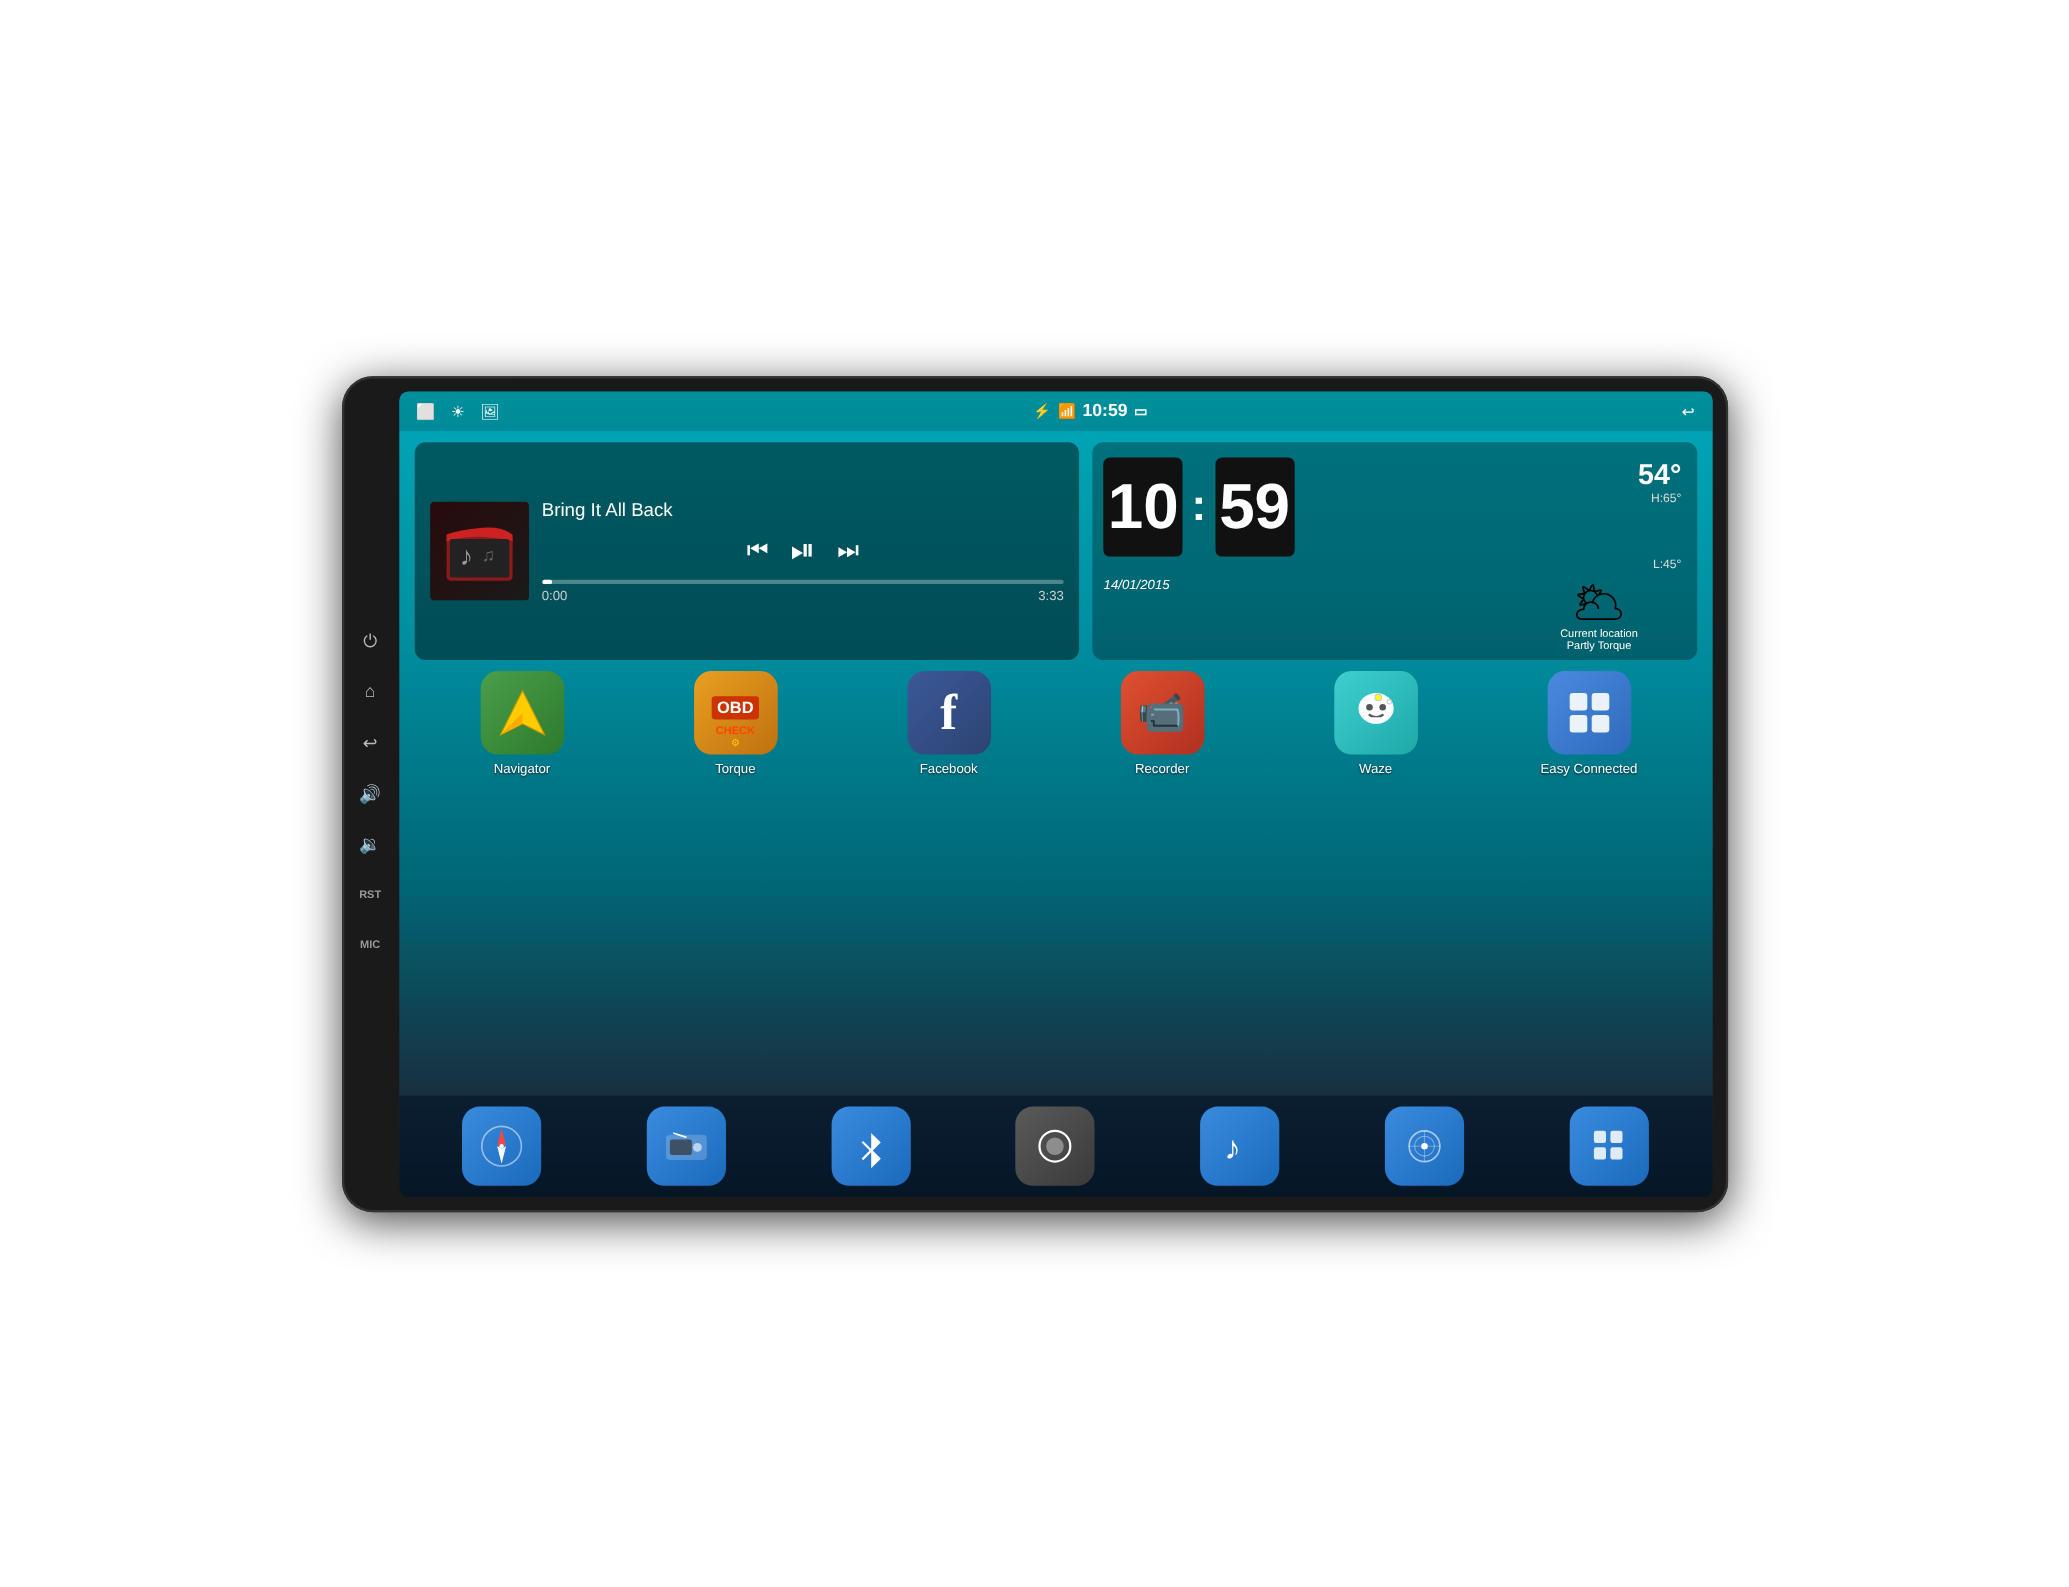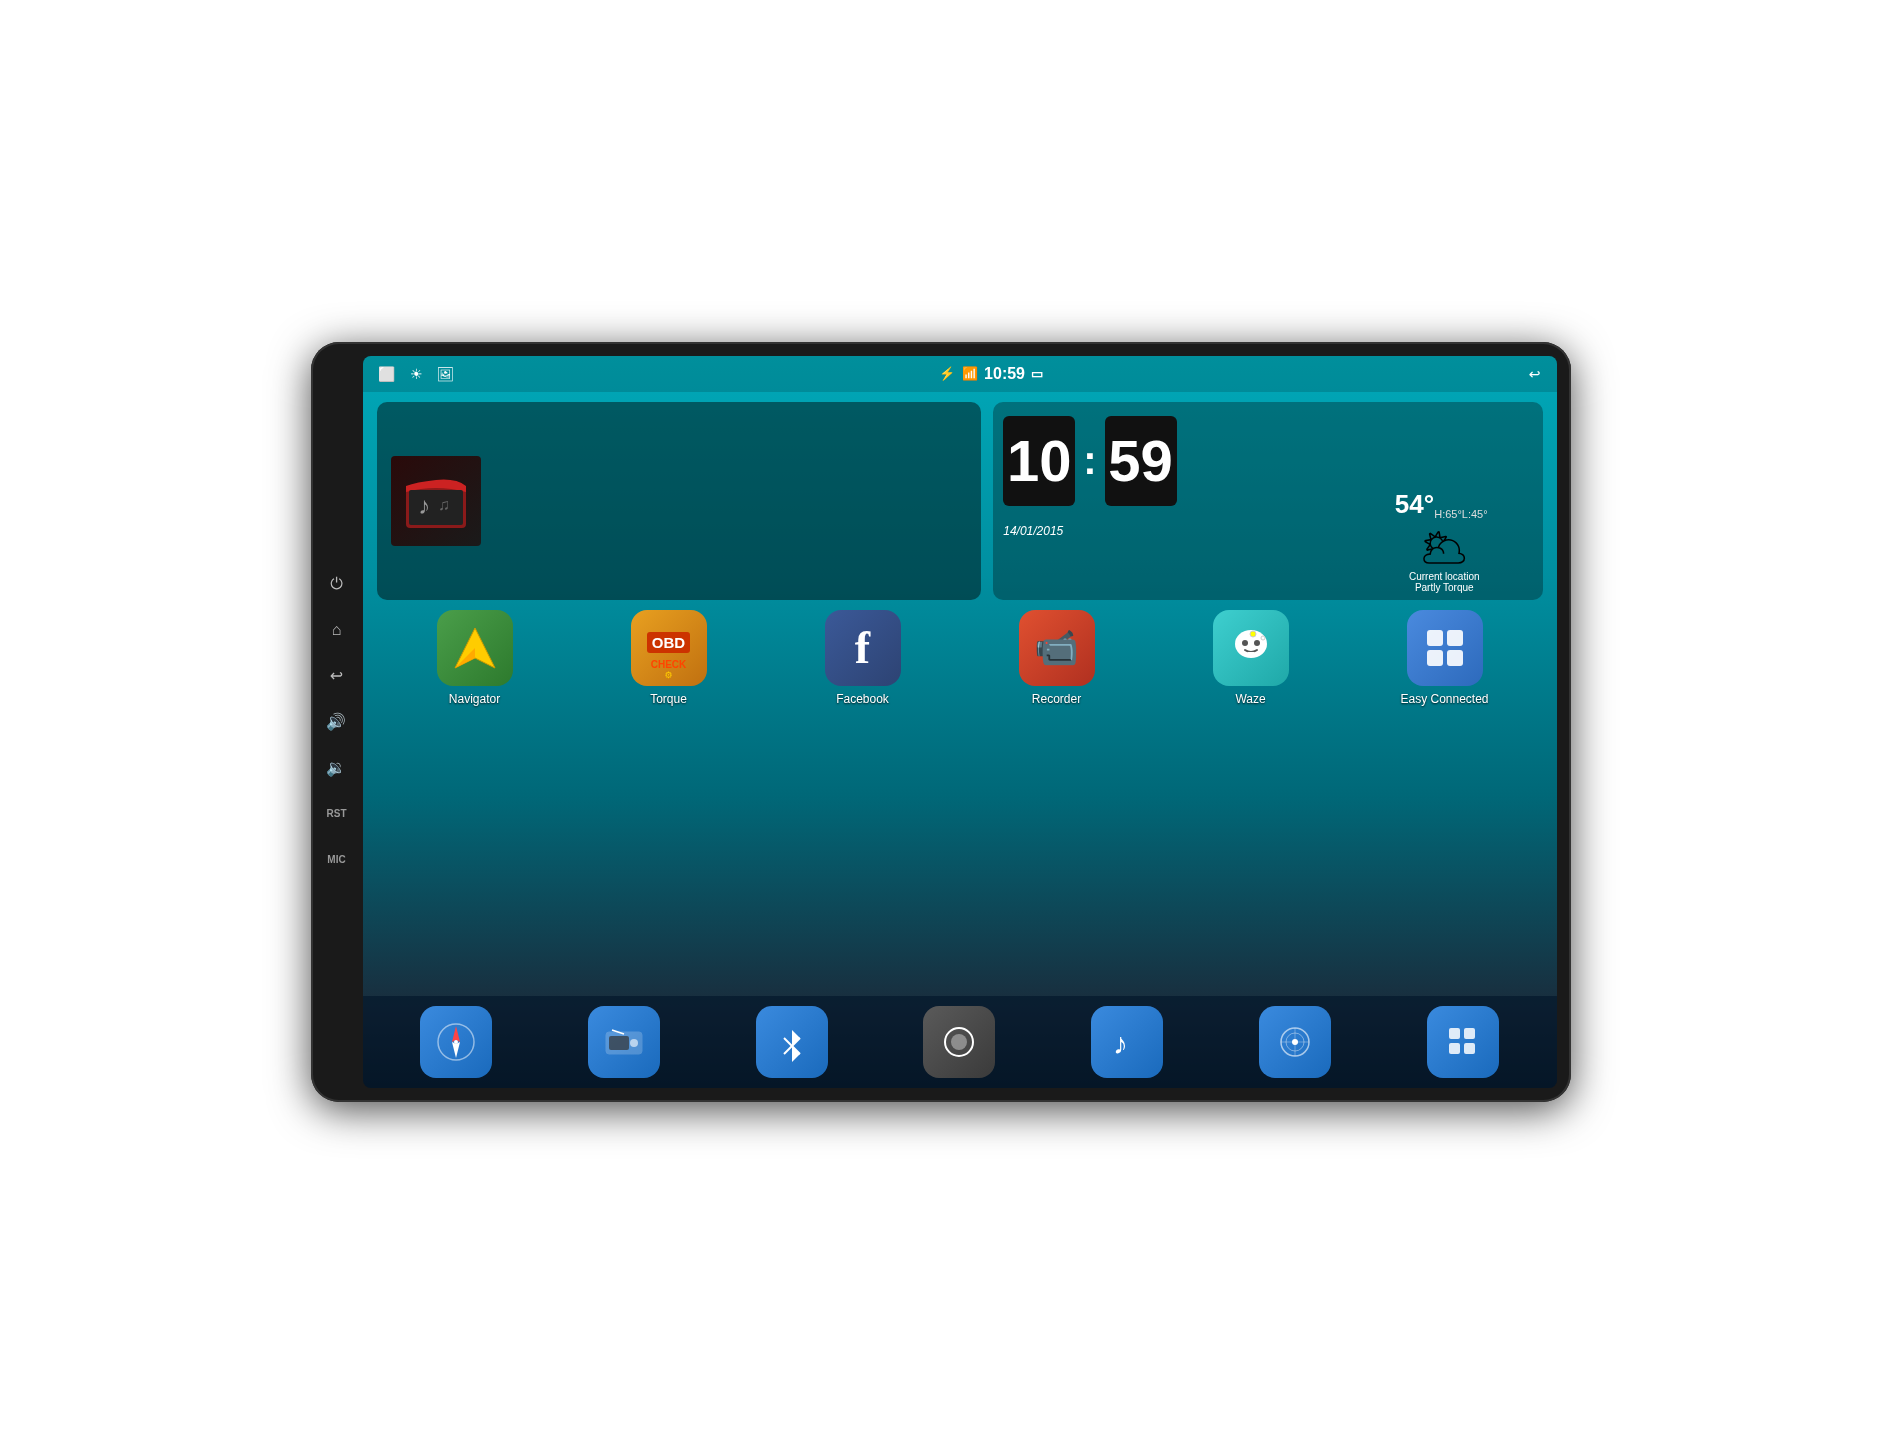--- a/index.html
+++ b/index.html
@@ -313,21 +313,21 @@
       display: flex;
       align-items: center;
       padding: 14px 10px;
       gap: 4px;
       grid-column: 1 / 3;
       grid-row: 1;
     }
 
     .temp-block {
       display: flex;
-      flex-direction: row;
+      flex-direction: column;
       align-items: flex-end;
       justify-content: center;
       padding: 14px 14px 0 4px;
       grid-column: 3;
       grid-row: 1;
     }
 
     .date-block {
       display: flex;
       align-items: flex-start;
@@ -396,20 +396,37 @@
               <div class="album-art-inner">
 
                 <svg width="70" height="70" viewBox="0 0 70 70">
                   <rect x="5" y="20" width="60" height="42" rx="4" fill="#8B1A1A"></rect>
                   <path d="M5 20 L5 26 Q35 18 65 26 L65 20 Q55 12 35 14 Q15 16 5 20Z" fill="#cc2222"></path>
                   <rect x="8" y="24" width="54" height="35" rx="2" fill="#222"></rect>
 
                   <text x="17" y="48" font-size="24" fill="#999">♪</text>
                   <text x="37" y="44" font-size="16" fill="#666">♫</text>
                 </svg>
+              </div>
+            </div>
+            <div class="music-info">
+              <div class="song-title">Bring It All Back</div>
+              <div class="music-controls">
+                <button class="ctrl-btn">⏮</button>
+                <button class="ctrl-btn" style="font-size:28px;">⏯</button>
+                <button class="ctrl-btn">⏭</button>
+              </div>
+              <div class="progress-area">
+                <div class="progress-bar-bg">
+                  <div class="progress-bar-fill" style="width:2%;"></div>
+                </div>
+                <div class="progress-times">
+                  <span>0:00</span>
+                  <span>3:33</span>
+                </div>
               </div>
             </div>
           </div>
 
           <div class="right-widgets">
             <div class="clock-block">
               <div class="clock-digit-block">10</div>
               <div class="clock-separator">:</div>
               <div class="clock-digit-block">59</div>
             </div>

